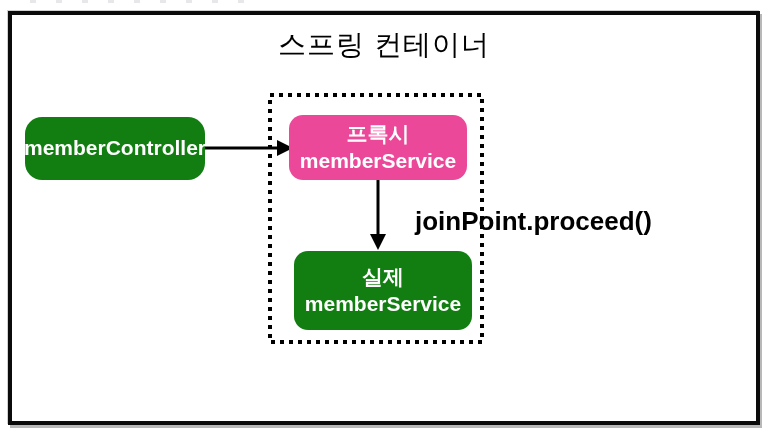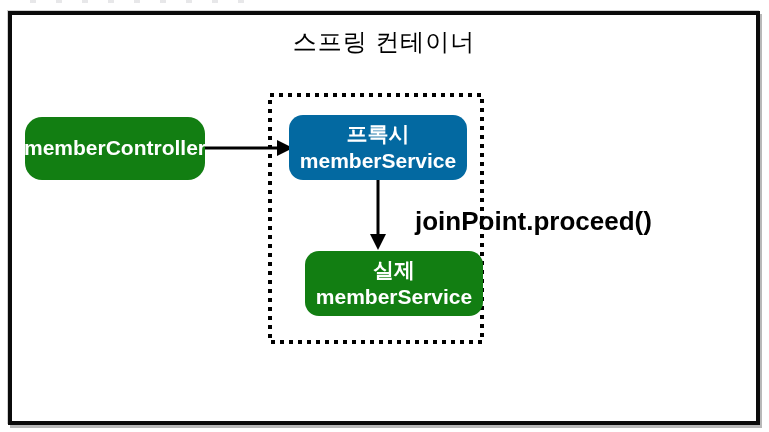--- a/index.html
+++ b/index.html
@@ -30,21 +30,21 @@
     box-sizing: border-box;
     border: 4px solid #0b0b0b;
     background: #ffffff;
     box-shadow: 2px 3px 0 rgba(0,0,0,0.28), -1px -1px 0 rgba(0,0,0,0.18);
   }
   .slide-title {
     position: absolute;
     left: 8px; top: 26px;
     width: 752px;
     text-align: center;
-    font-size: 24px;
+    font-size: 28px;
     font-weight: 500;
     letter-spacing: 1px;
     color: #000000;
     white-space: nowrap;
   }
   .node {
     position: absolute;
     box-sizing: border-box;
     display: flex;
     flex-direction: column;
@@ -61,22 +61,22 @@
   .node-controller {
     left: 25px; top: 117px;
     width: 180px; height: 63px;
   }
   .node-proxy {
     left: 289px; top: 115px;
     width: 178px; height: 65px;
     border-radius: 14px;
   }
   .node-real {
-    left: 305px; top: 251px;
-    width: 178px; height: 65px;
+    left: 294px; top: 251px;
+    width: 178px; height: 79px;
     border-radius: 14px;
   }
   .arrow-svg, .boundary-svg {
     position: absolute;
     overflow: visible;
   }
   .joinpoint-label {
     position: absolute;
     left: 415px; top: 206px;
     font-size: 26px;
@@ -102,21 +102,21 @@
 
   <svg class="arrow-svg" style="left:203px; top:136px;" width="92" height="24">
     <line x1="2" y1="12" x2="76" y2="12" stroke-width="3" style="stroke: rgb(0, 0, 0);"></line>
     <polygon points="74,4 90,12 74,20" style="fill: rgb(0, 0, 0);"></polygon>
   </svg>
 
   <svg class="boundary-svg" style="left:268px; top:93px;" width="216" height="251">
     <rect x="2" y="2" width="212" height="247" fill="none" stroke-width="4" stroke-dasharray="4 5" style="stroke: rgb(0, 0, 0);"></rect>
   </svg>
 
-  <div class="node node-proxy" style="background: #0369a1;">
+  <div class="node node-proxy" style="background: #ec4899;">
     <span style="color: rgb(255, 255, 255);">프록시</span>
     <span style="color: rgb(255, 255, 255);">memberService</span>
   </div>
 
   <svg class="arrow-svg" style="left:366px; top:180px;" width="24" height="72">
     <line x1="12" y1="0" x2="12" y2="56" stroke-width="3" style="stroke: rgb(0, 0, 0);"></line>
     <polygon points="4,54 12,70 20,54" style="fill: rgb(0, 0, 0);"></polygon>
   </svg>
 
   <div class="node node-real" style="background: rgb(18, 126, 18);">

